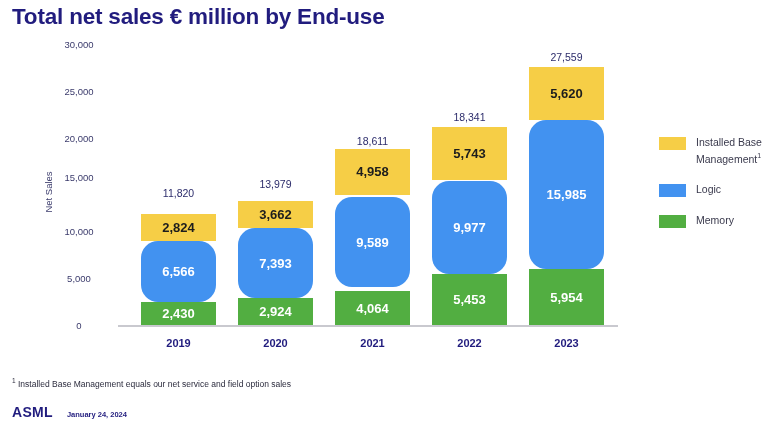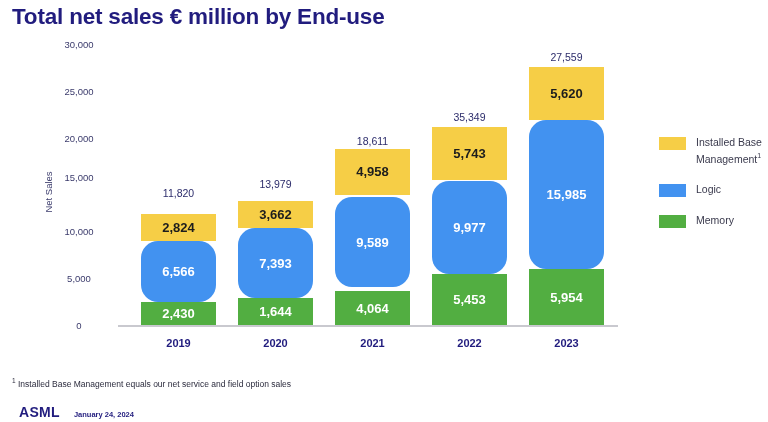--- a/index.html
+++ b/index.html
@@ -85,21 +85,20 @@
   #footnote {
     position: absolute; left: 12px; top: 377px;
     font-size: 8.5px; color: #2b2b3d; white-space: nowrap;
   }
   #footnote sup { font-size: 6.5px; vertical-align: super; }
 
   #footer { position: absolute; left: 12px; top: 404px; display: flex; align-items: baseline; }
   #asml-logo {
     font-size: 14px; font-weight: bold; color: #211C7E;
     letter-spacing: 0.3px;
-    margin-left: 7px;
   }
   #footer-date {
     margin-left: 14px; font-size: 7.5px; font-weight: bold; color: #211C7E;
   }
 </style>
 </head>
 <body>
 
 <div id="slide">
 
@@ -133,21 +132,21 @@
             <div class="seg seg-ibm" style="bottom: 84.2625px; height: 26.4515px; background: rgb(246, 206, 70);">
               <span>2,824</span>
             </div>
           </div>
           <div class="bar-total" style="bottom: 161px;">11,820</div>
           <div class="x-label">2019</div>
         </div>
         <div class="bar-group" style="left: 238px; width: 75px; height: 360px;">
           <div class="bar-col" style="height: 130.937px;">
             <div class="seg seg-memory" style="bottom: 0px; height: 27.3881px; background: rgb(82, 174, 65);">
-              <span>1,644</span>
+              <span>2,924</span>
             </div>
             <div class="seg seg-logic" style="bottom: 27.3881px; height: 69.2478px; background: rgb(66, 146, 240);">
               <span>7,393</span>
             </div>
             <div class="seg seg-ibm" style="bottom: 96.6359px; height: 27px; background: rgb(246, 206, 70);">
               <span>3,662</span>
             </div>
           </div>
           <div class="bar-total" style="bottom: 169.937px;">13,979</div>
           <div class="x-label">2020</div>
@@ -172,21 +171,21 @@
             <div class="seg seg-memory" style="bottom: 0px; height: 51.0764px; background: rgb(82, 174, 65);">
               <span>5,453</span>
             </div>
             <div class="seg seg-logic" style="bottom: 51.0764px; height: 93.4512px; background: rgb(66, 146, 240);">
               <span>9,977</span>
             </div>
             <div class="seg seg-ibm" style="bottom: 144.528px; height: 53.7928px; background: rgb(246, 206, 70);">
               <span>5,743</span>
             </div>
           </div>
-          <div class="bar-total" style="bottom: 237.32px;">35,349</div>
+          <div class="bar-total" style="bottom: 237.32px;">18,341</div>
           <div class="x-label">2022</div>
         </div>
         <div class="bar-group" style="left: 529px; width: 75px; height: 360px;">
           <div class="bar-col" style="height: 258.136px;">
             <div class="seg seg-memory" style="bottom: 0px; height: 55.7691px; background: rgb(82, 174, 65);">
               <span>5,954</span>
             </div>
             <div class="seg seg-logic" style="bottom: 55.7691px; height: 149.726px; background: rgb(66, 146, 240);">
               <span>15,985</span>
             </div>

